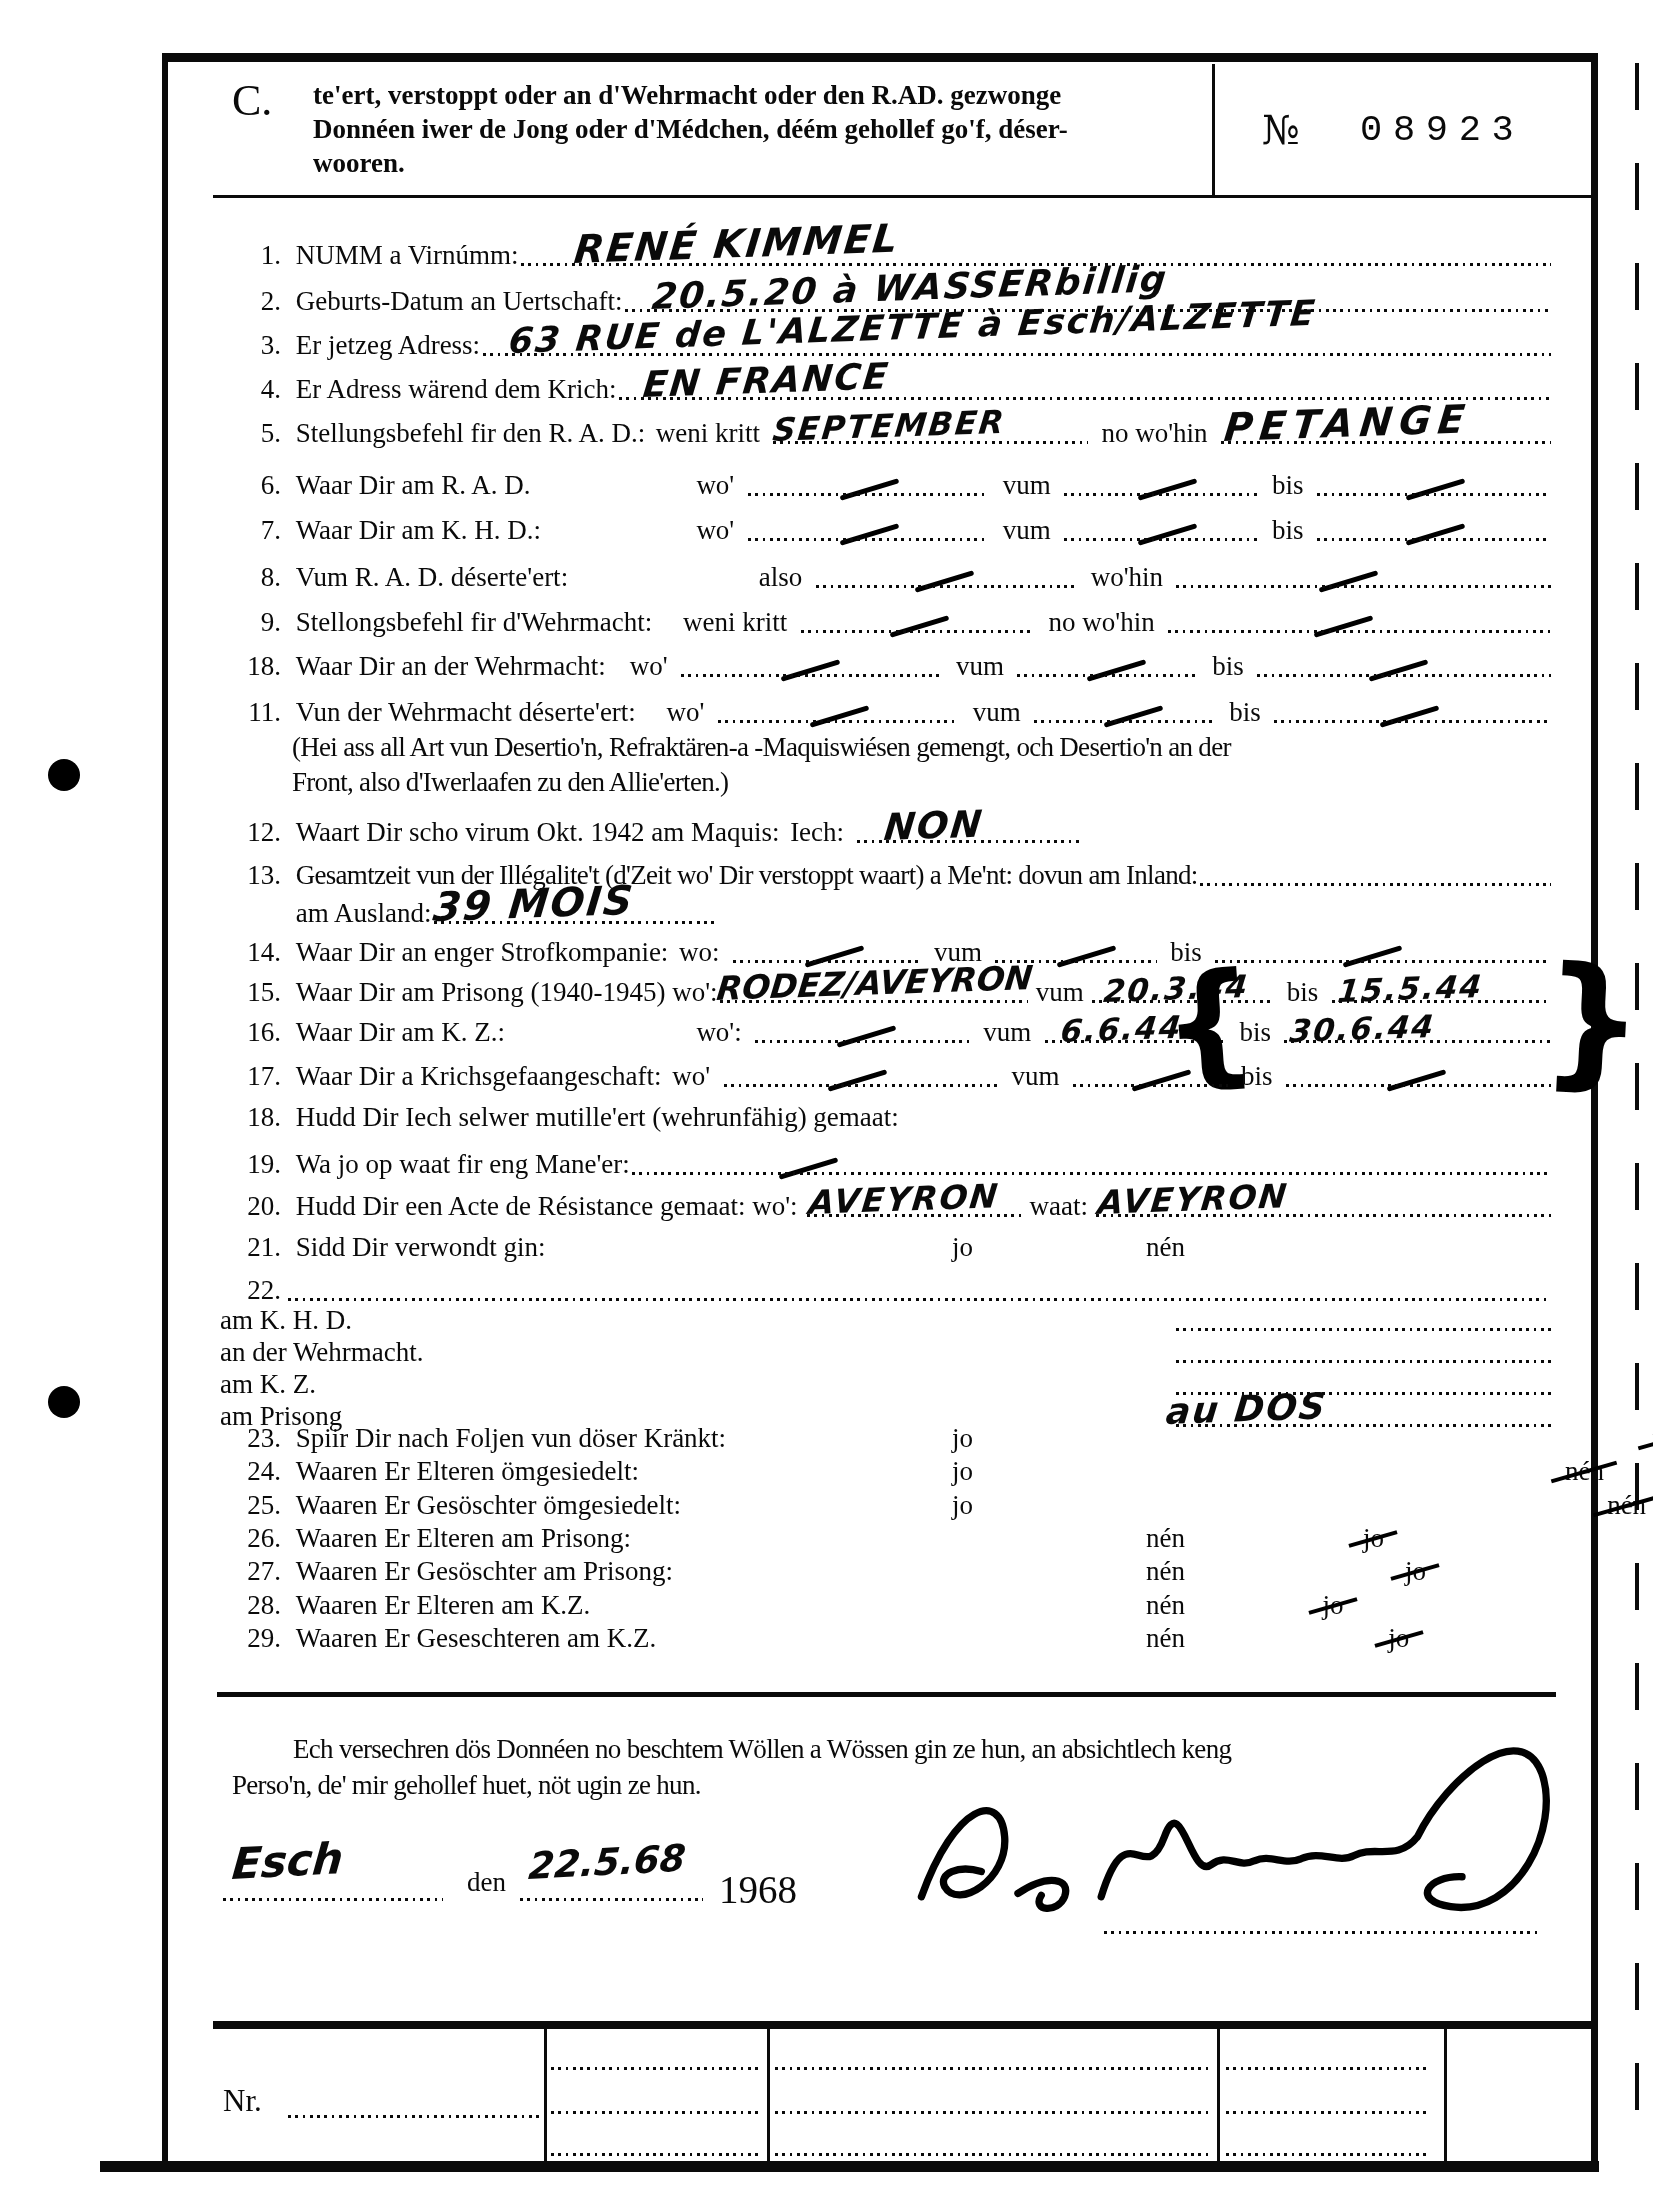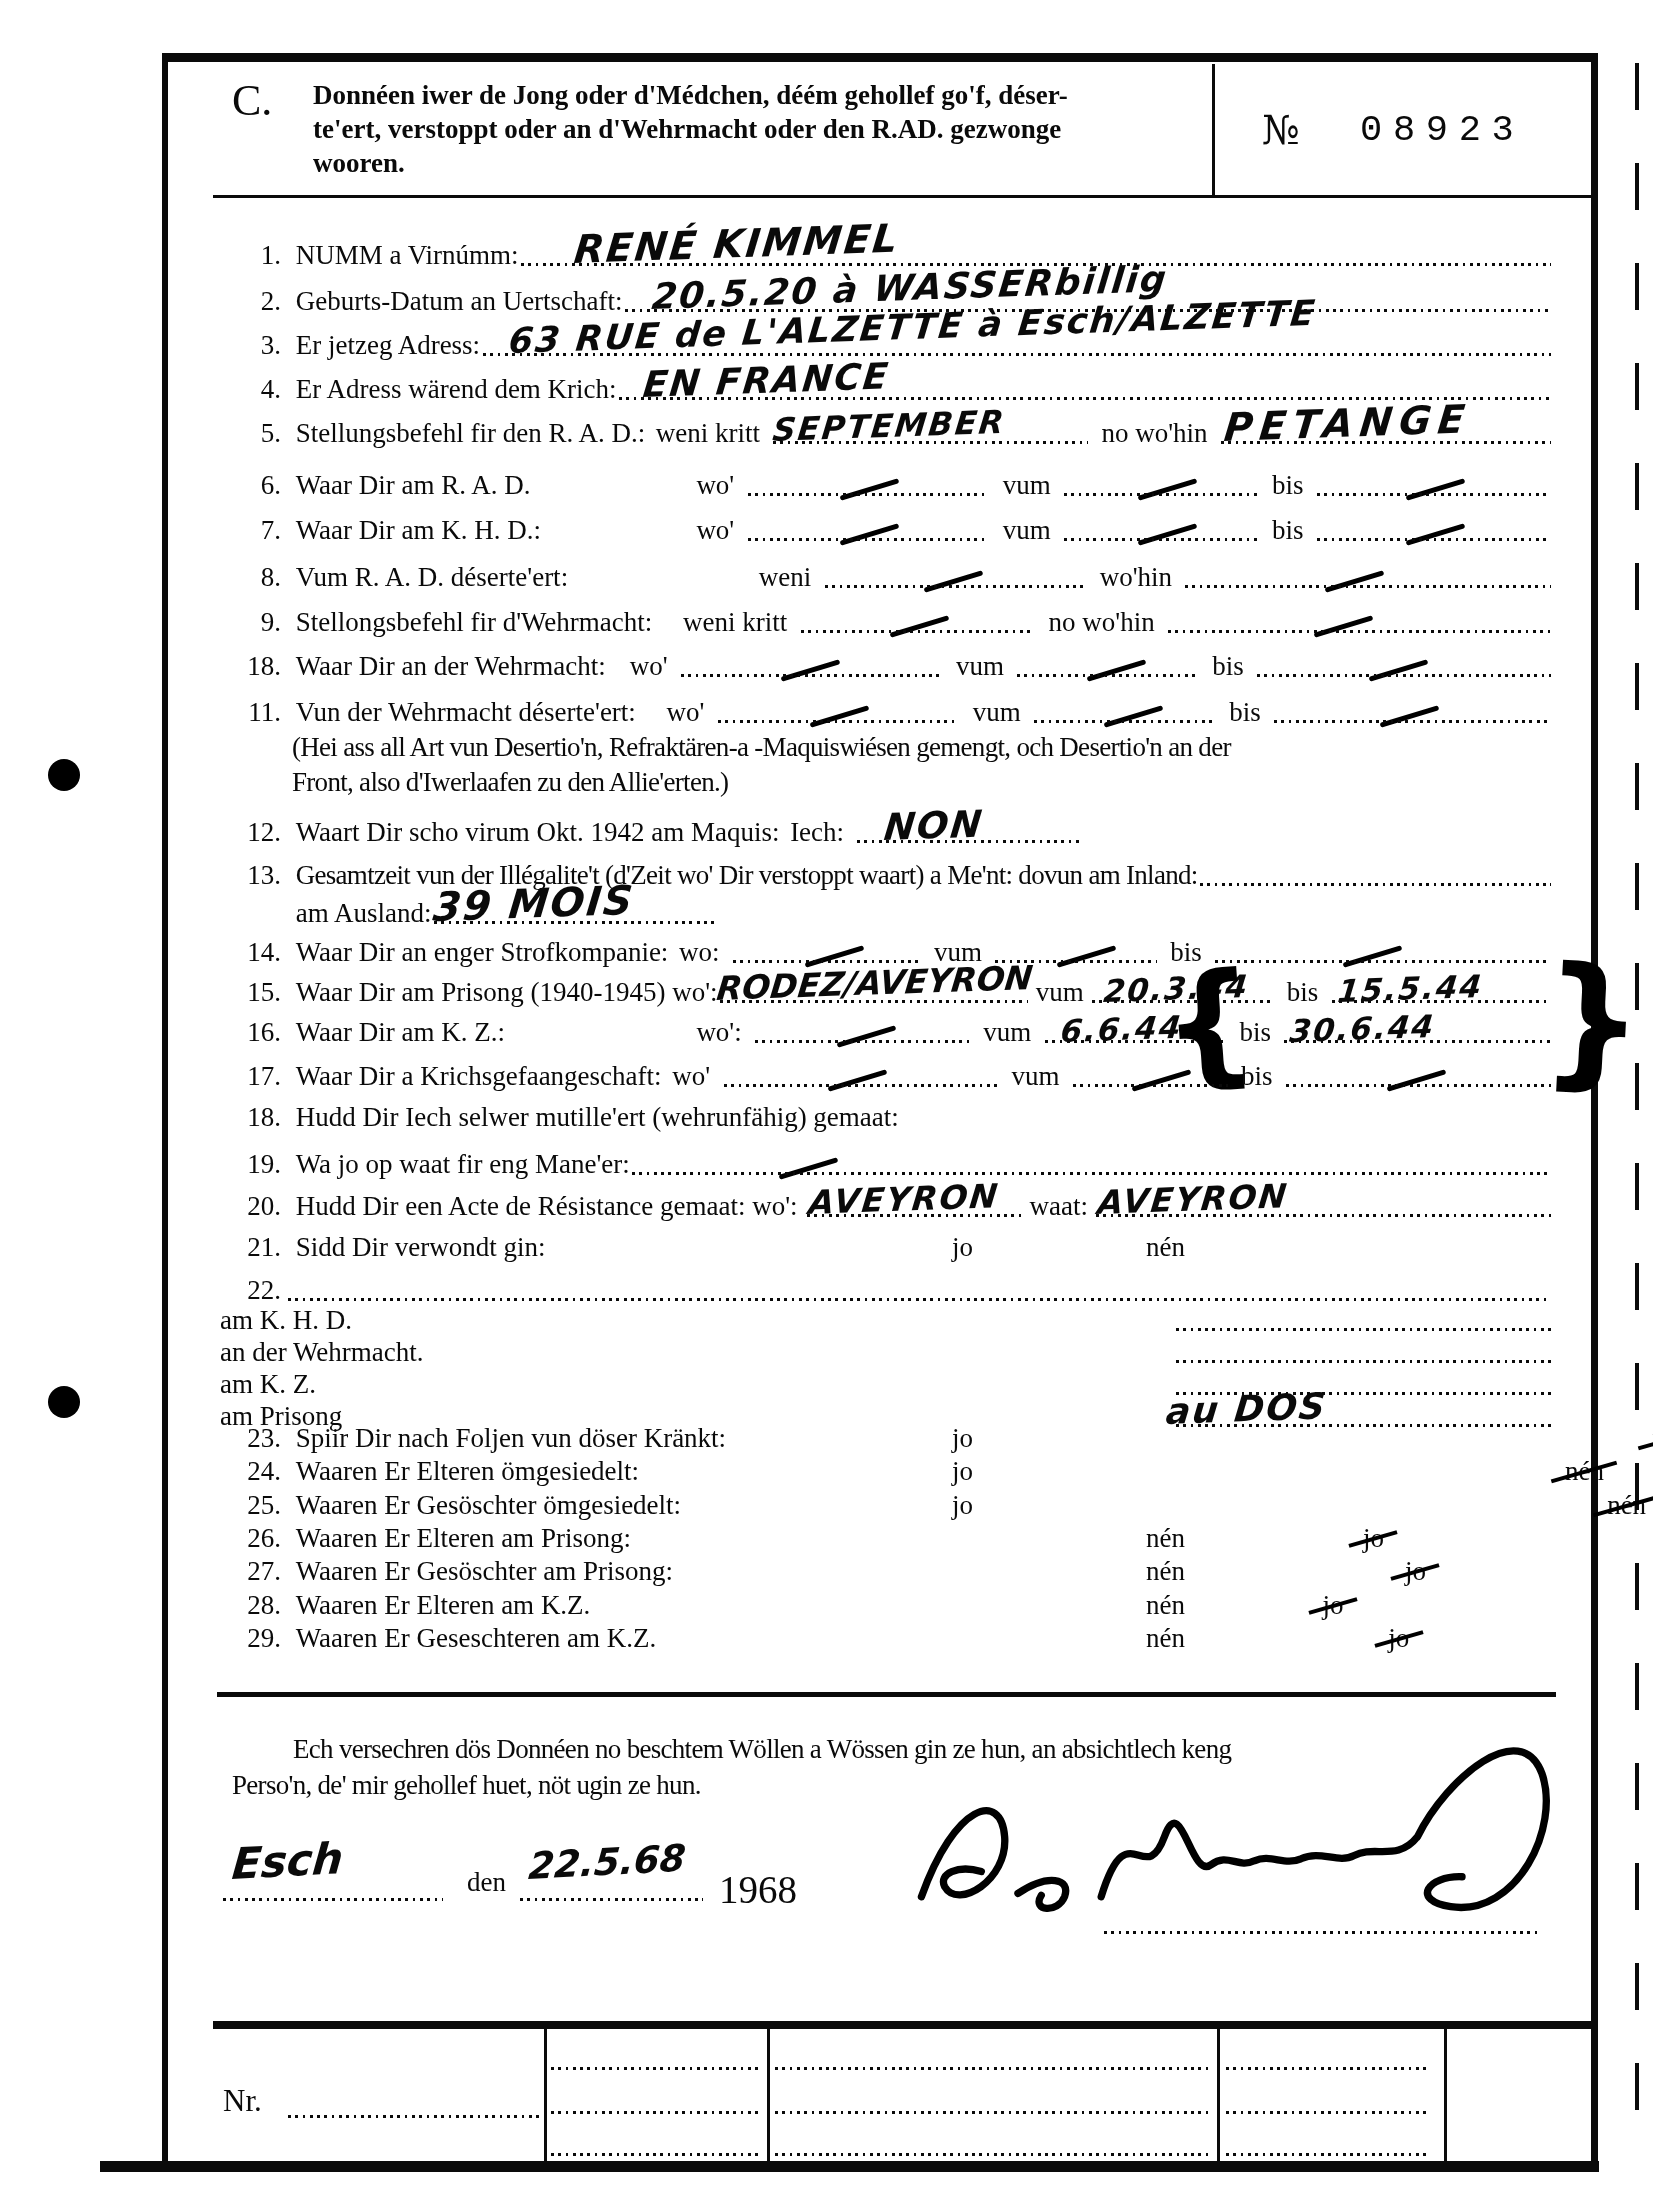--- a/index.html
+++ b/index.html
@@ -54,22 +54,22 @@
   <div class="ln" style="left:162px;top:53px;width:1436px;height:9.3px"></div>
   <div class="ln" style="left:162px;top:53px;width:6px;height:2118px"></div>
   <div class="ln" style="left:1591px;top:53px;width:7.3px;height:2118px"></div>
   <div class="ln" style="left:100px;top:2161px;width:1499px;height:11.3px"></div>
   <div class="edge-dash" style="left:1635px;top:63px;height:2087px"></div>
   <div class="hole" style="left:48px;top:759px"></div>
   <div class="hole" style="left:48px;top:1386px"></div>
 
   <div class="abs" style="left:232px;top:75px;font-size:44px">C.</div>
   <div class="hdr-title">
+    <div>te'ert, verstoppt oder an d'Wehrmacht oder den R.AD. gezwonge</div>
     <div>Donnéen iwer de Jong oder d'Médchen, déém gehollef go'f, déser-</div>
-    <div>te'ert, verstoppt oder an d'Wehrmacht oder den R.AD. gezwonge</div>
     <div>wooren.</div>
   </div>
   <div class="ln" style="left:1212px;top:64px;width:2.7px;height:131px"></div>
   <div class="abs" style="left:1262px;top:107px;font-size:40px;font-family:'DejaVu Serif',serif">№</div>
   <div class="abs" style="left:1360px;top:109px;font-size:37px;letter-spacing:10.7px;font-family:'Liberation Mono',monospace">08923</div>
   <div class="ln" style="left:213px;top:195px;width:1382px;height:2.7px"></div>
 
   <div class="row" style="top:237px">
     <span class="num">1.</span>
     <span class="lbl">NUMM a Virnúmm:</span>
@@ -141,21 +141,21 @@
       </span>
     <span class="f">bis</span>
     <span class="b">
         <span class="mark"></span>
       </span>
   </div>
 
   <div class="row" style="top:559px">
     <span class="num">8.</span>
     <span class="lbl">Vum R. A. D. déserte'ert:</span>
-    <span class="f" style="margin-left:180px">weni</span>
+    <span class="f" style="margin-left:180px">also</span>
     <span class="b bf" style="width:267px">
         <span class="mark"></span>
       </span>
     <span class="f">wo'hin</span>
     <span class="b">
         <span class="mark"></span>
       </span>
   </div>
 
   <div class="row" style="top:604px">

